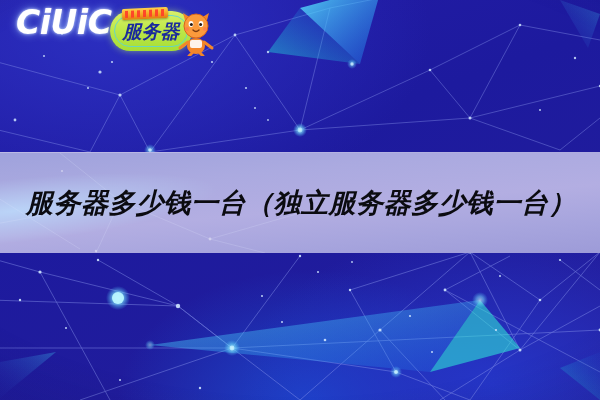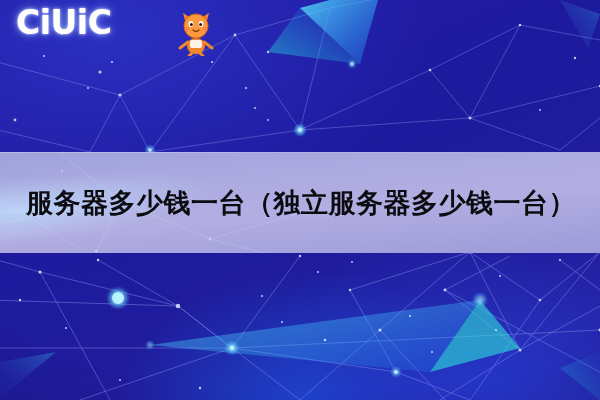--- a/index.html
+++ b/index.html
@@ -10,20 +10,21 @@
   body {
     font-family: "Liberation Sans", "DejaVu Sans", sans-serif;
   }
 
   #banner {
     position: relative;
     width: 600px;
     height: 400px;
     overflow: hidden;
     background: #0f766e;
+    font-style: italic;
   }
 
   
   .bg-base {
     position: absolute;
     inset: 0;
     background:
       radial-gradient(ellipse 520px 300px at 18% 8%, #2b2fc0 0%, rgba(40,38,170,0) 62%),
       radial-gradient(ellipse 420px 260px at 82% 96%, #2536c8 0%, rgba(32,32,160,0) 60%),
       radial-gradient(ellipse 300px 200px at 52% 100%, #1c44c9 0%, rgba(26,40,170,0) 65%),
@@ -322,20 +323,24 @@
     <circle cx="396" cy="372" r="6" fill="url(#nodeGlow)" opacity="0.6"></circle>
     <circle cx="150" cy="345" r="5" fill="url(#nodeGlow)" opacity="0.5"></circle>
   </svg>
 
   <div class="bg-vign"></div>
 
   <div class="logo-block">
     <div class="logo-word">CiUiC</div>
   </div>
 
+  <div class="badge">
+    <div class="badge-ribbon"></div>
+    <div class="badge-text">服务器</div>
+  </div>
 
   <svg class="mascot" viewBox="0 0 40 48">
     <g>
       <ellipse cx="20" cy="38" rx="9" ry="8" fill="#f3862a"></ellipse>
       <path d="M10 16 L7 5 L15 10 Z" fill="#f3862a"></path>
       <path d="M30 16 L33 5 L25 10 Z" fill="#f3862a"></path>
       <circle cx="20" cy="18" r="12" fill="#fb9a3c"></circle>
       <circle cx="20" cy="18" r="12" fill="none" stroke="#d9661a" stroke-width="1"></circle>
       <ellipse cx="15" cy="16" rx="2.4" ry="3" fill="#ffffff"></ellipse>
       <ellipse cx="25" cy="16" rx="2.4" ry="3" fill="#ffffff"></ellipse>

